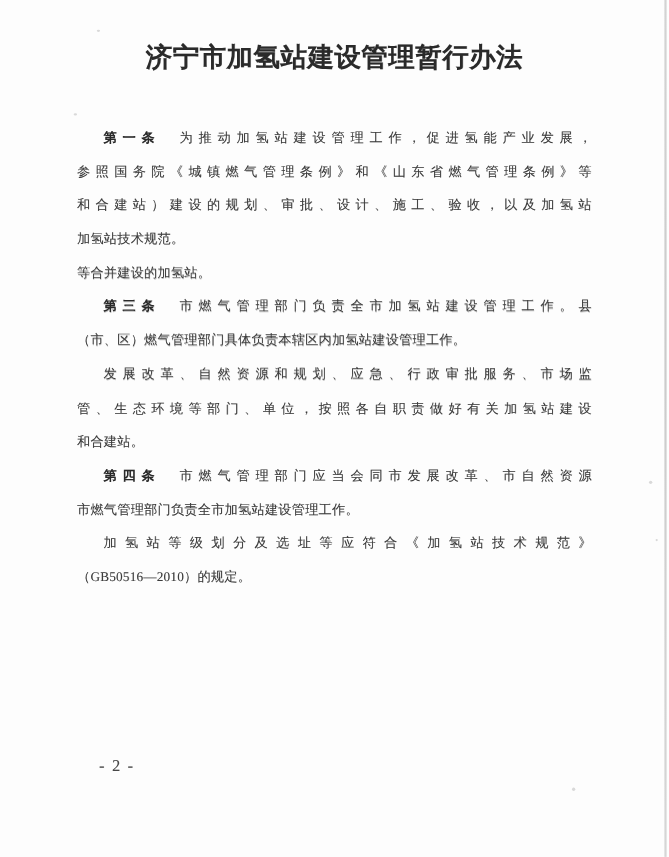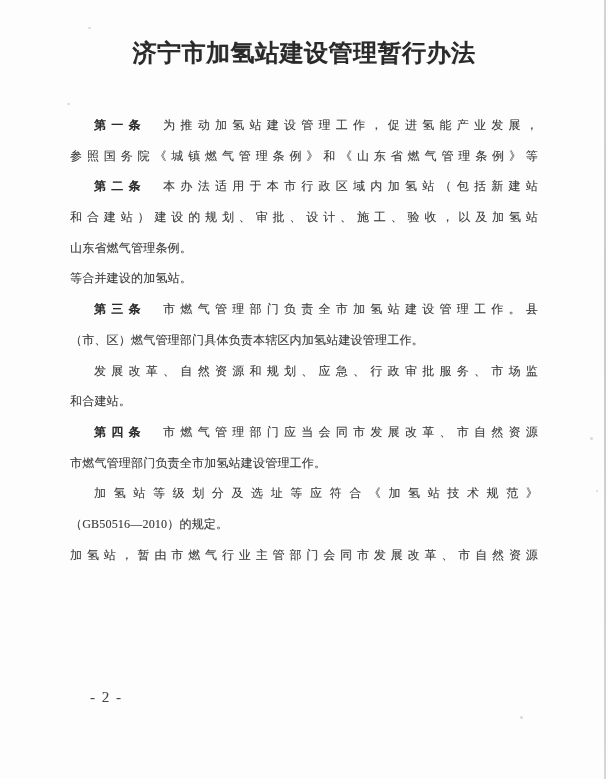--- a/index.html
+++ b/index.html
@@ -89,33 +89,32 @@
 </style>
 </head>
 <body>
 
 <div class="page">
   <h1 class="doc-title">济宁市加氢站建设管理暂行办法</h1>
 
   <div class="doc-body">
       <div class="line fill indent"><b>第一条</b>　为推动加氢站建设管理工作，促进氢能产业发展，</div>
       <div class="line fill">参照国务院《城镇燃气管理条例》和《山东省燃气管理条例》等</div>
-      <div class="line fill indent"><b>第二条</b>　本办法适用于本市行政区域内加氢站（包括新建站</div>
       <div class="line fill">和合建站）建设的规划、审批、设计、施工、验收，以及加氢站</div>
-      <div class="line">山东省燃气管理条例。</div>
+      <div class="line">加氢站技术规范。</div>
       <div class="line">等合并建设的加氢站。</div>
       <div class="line fill indent"><b>第三条</b>　市燃气管理部门负责全市加氢站建设管理工作。县</div>
       <div class="line">（市、区）燃气管理部门具体负责本辖区内加氢站建设管理工作。</div>
       <div class="line fill indent">发展改革、自然资源和规划、应急、行政审批服务、市场监</div>
+      <div class="line fill">管、生态环境等部门、单位，按照各自职责做好有关加氢站建设</div>
       <div class="line">和合建站。</div>
       <div class="line fill indent"><b>第四条</b>　市燃气管理部门应当会同市发展改革、市自然资源</div>
       <div class="line">市燃气管理部门负责全市加氢站建设管理工作。</div>
       <div class="line fill indent">加氢站等级划分及选址等应符合《加氢站技术规范》</div>
       <div class="line">（GB50516—2010）的规定。</div>
-      <div class="line fill">加氢站，暂由市燃气行业主管部门会同市发展改革、市自然资源</div>
     </div>
 
   <div class="page-number">- 2 -</div>
 
   <div class="edge-line"></div>
   <div class="speck s1"></div>
   <div class="speck s2"></div>
   <div class="speck s3"></div>
   <div class="speck s4"></div>
   <div class="speck s5"></div>

